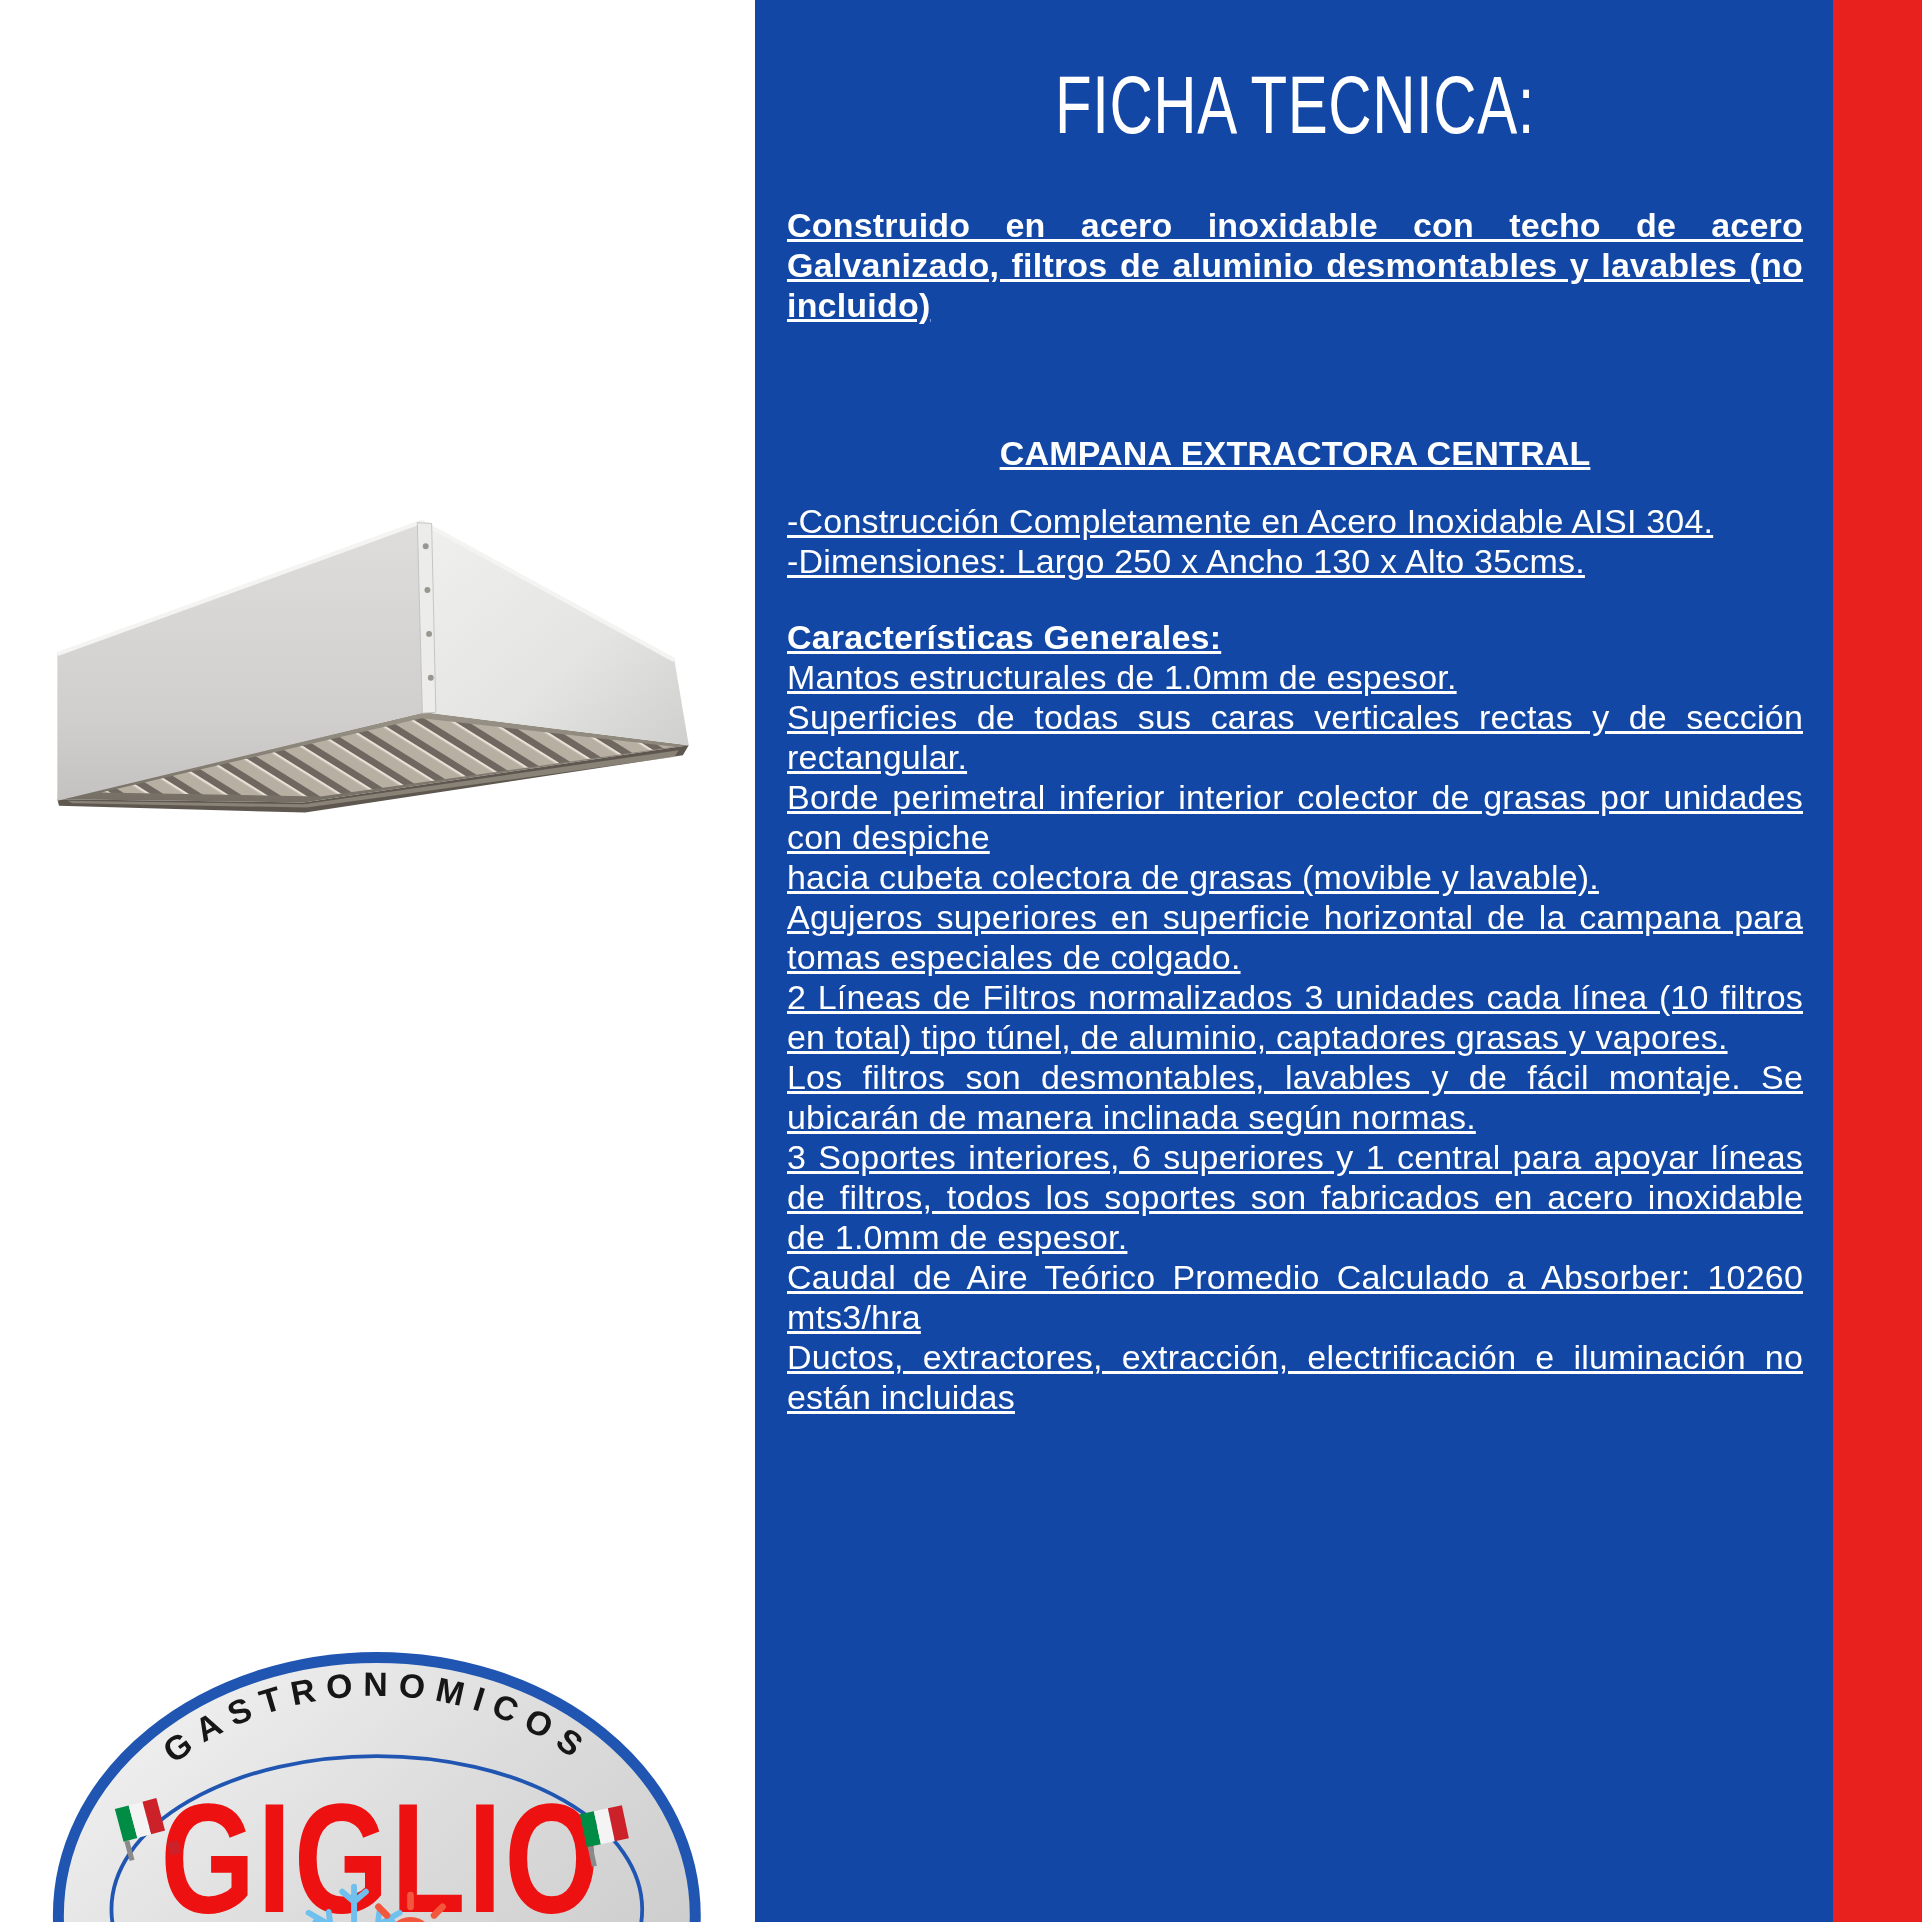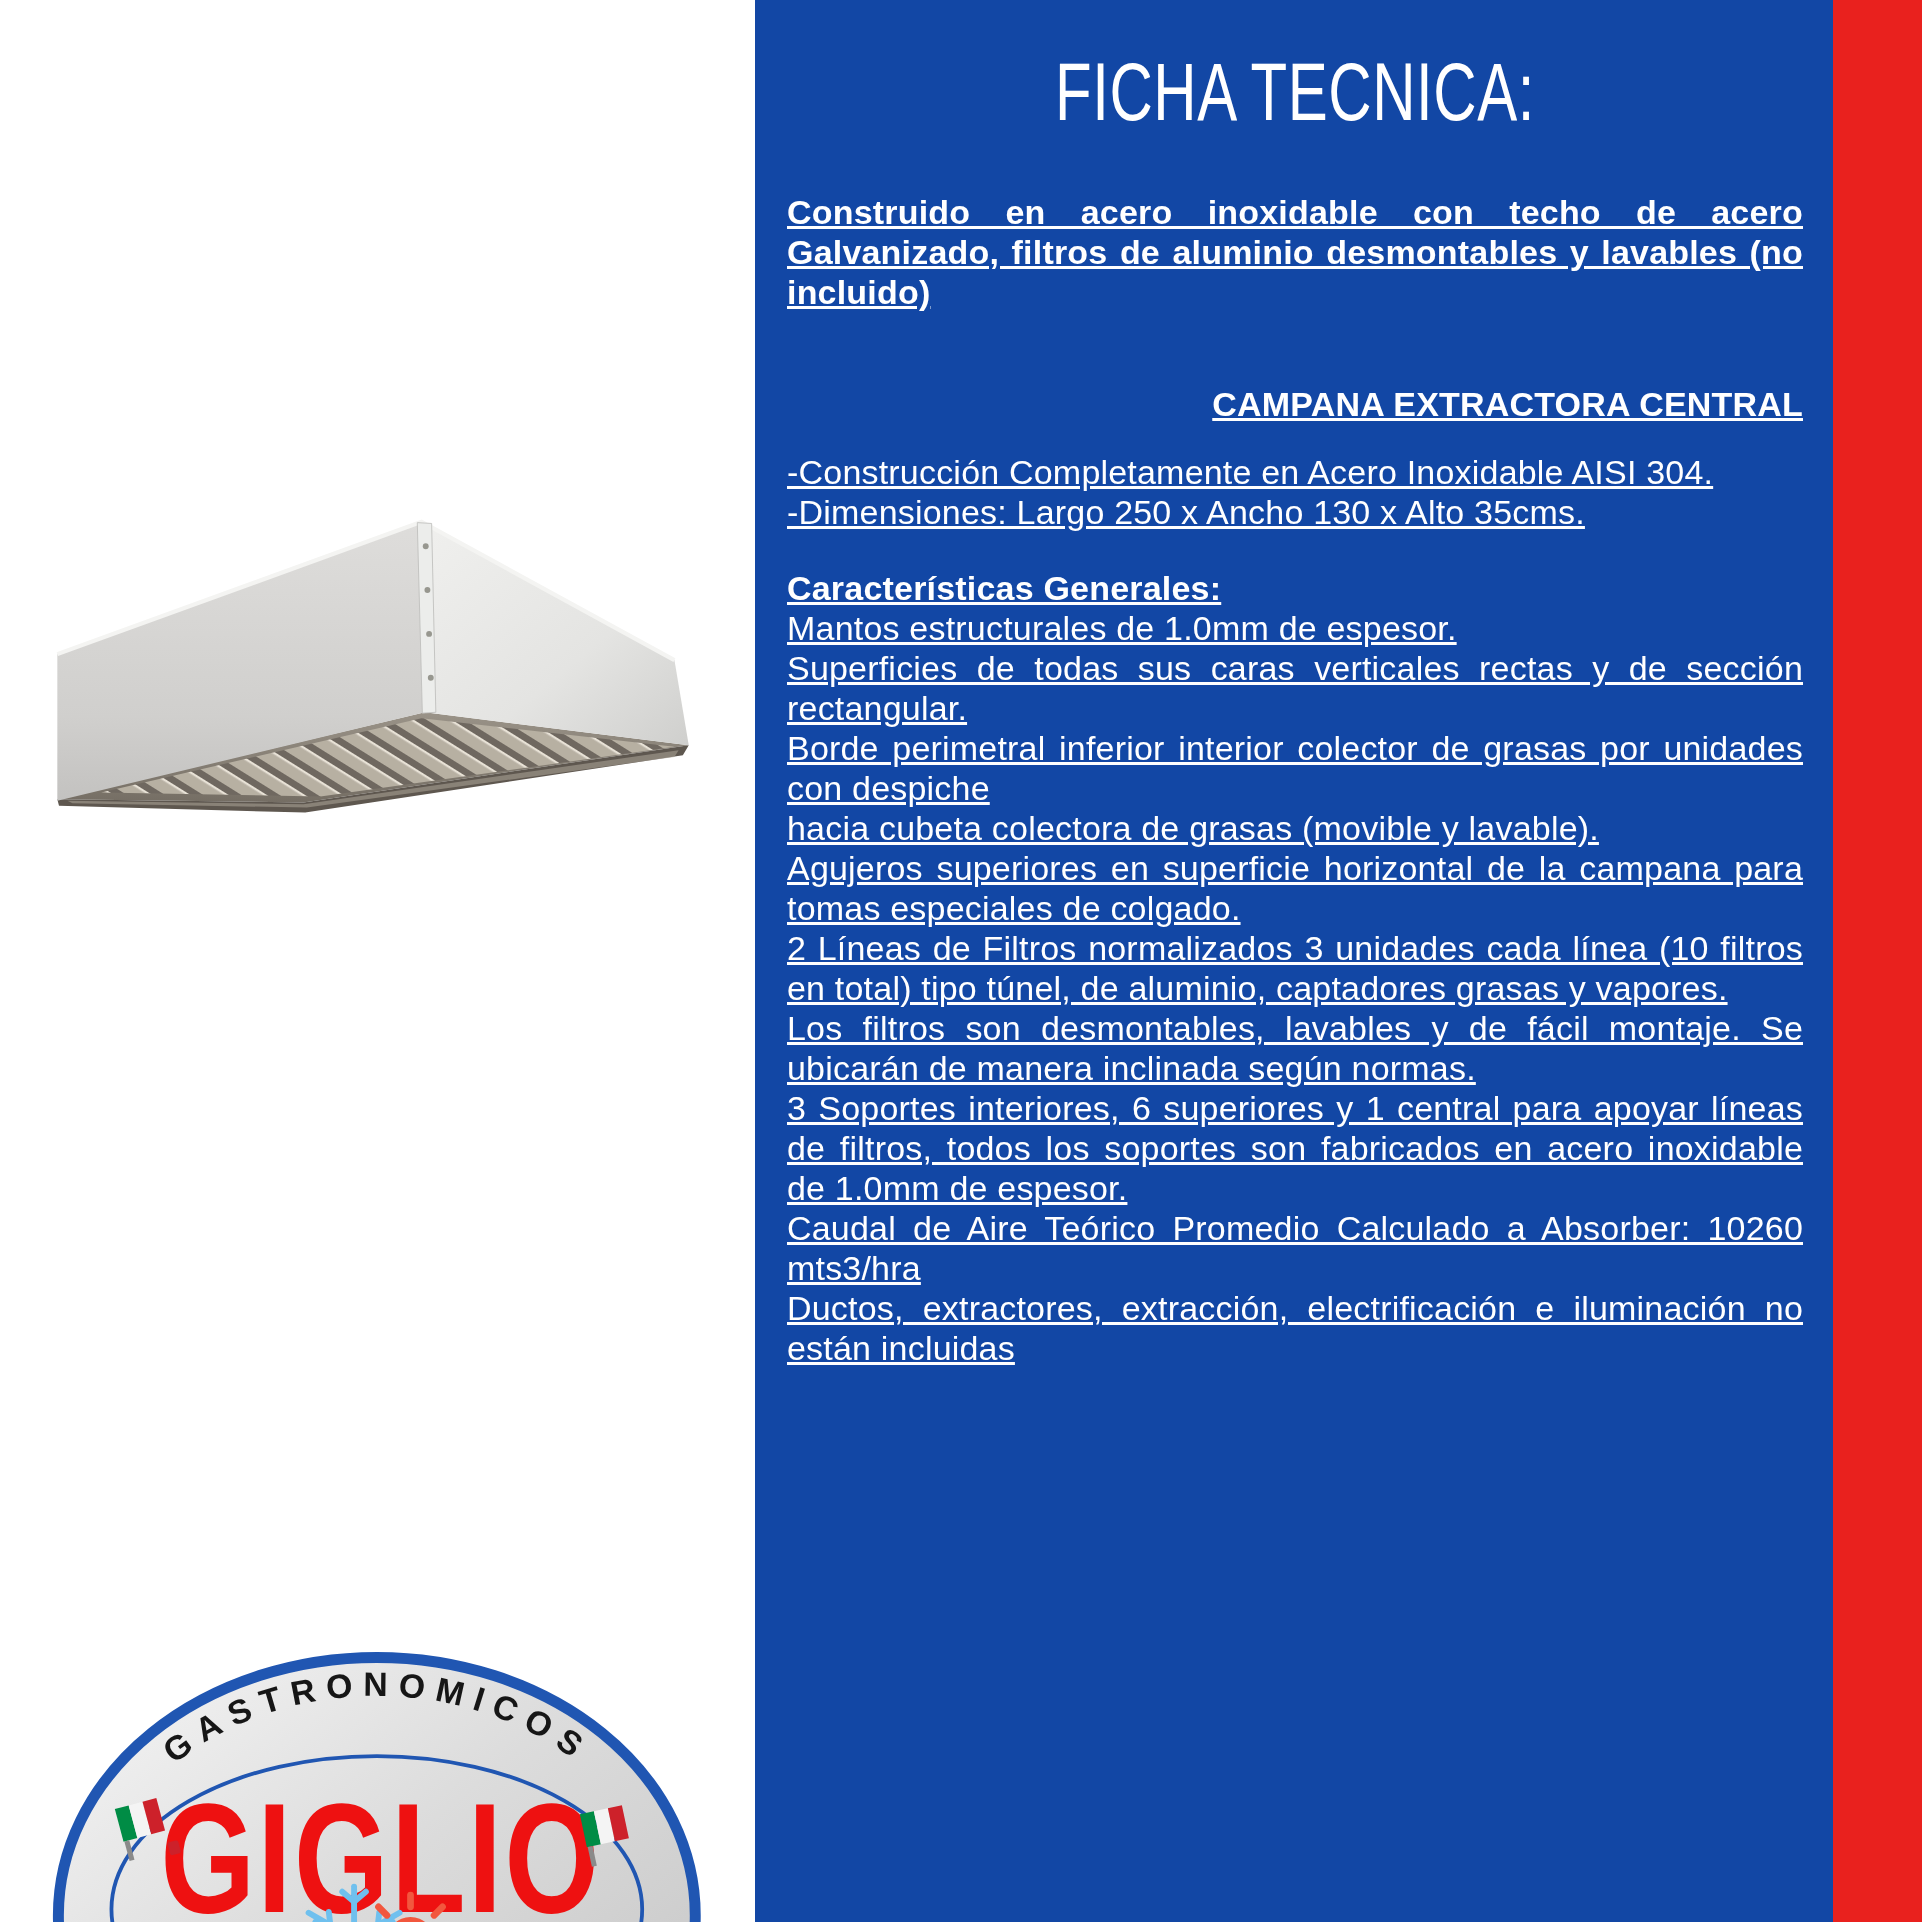--- a/index.html
+++ b/index.html
@@ -1,26 +1,26 @@
 <!DOCTYPE html>
 <html style="font-size:13.5px"><head>
 <meta charset="utf-8">
 <style>
   html,body{margin:0;padding:0;background:#ffffff;}
   .page{position:relative;width:1923px;height:1923px;overflow:hidden;background:#ffffff;
         font-family:"Liberation Sans",sans-serif;}
   .blue-panel{position:absolute;left:755px;top:0;width:1078px;height:1923px;background:#1247a5;
-        color:#ffffff;box-sizing:border-box;padding:52px 30px 0 32px;}
+        color:#ffffff;box-sizing:border-box;padding:65px 30px 0 32px;}
   .red-stripe{position:absolute;left:1833px;top:0;width:90px;height:1923px;background:#e9211e;}
   h1.title{margin:0;font-size:81px;line-height:81px;font-weight:400;color:#ffffff;text-align:center;
         transform:scaleX(.74);transform-origin:50% 50%;letter-spacing:0.8px;white-space:nowrap;}
   .blue-panel p{margin:0;font-size:34px;line-height:40px;text-align:justify;letter-spacing:0.2px;text-decoration:underline;}
   p.bold{font-weight:bold;}
   p.intro{margin-top:59px;}
-  p.subhead{margin-top:72px;text-align:right;}
+  p.subhead{margin-top:108px;text-align:center;}
   p.spec1{margin-top:28px;}
   p.spec2{margin-top:0;}
   p.features-heading{margin-top:36px;text-align:left;}
   svg{position:absolute;display:block;}
   .hood-svg{left:0;top:472px;}
   .logo-svg{left:0;top:1644px;}
 </style>
 </head>
 <body>
 

